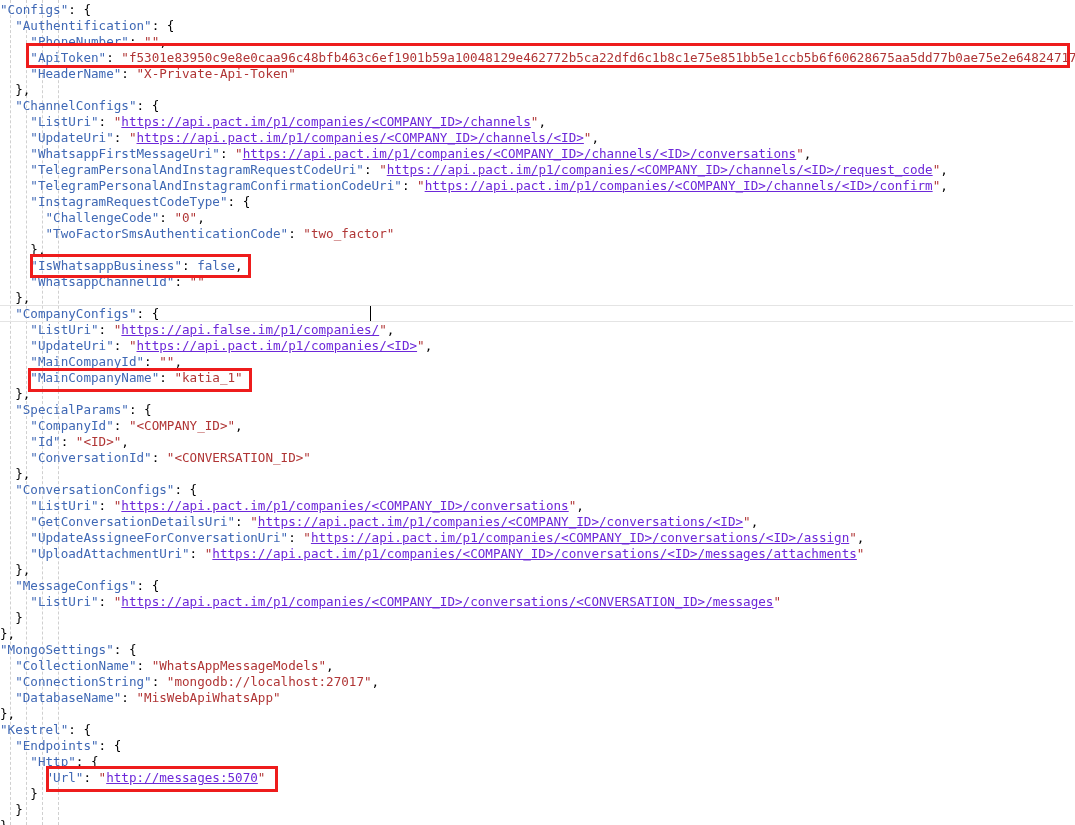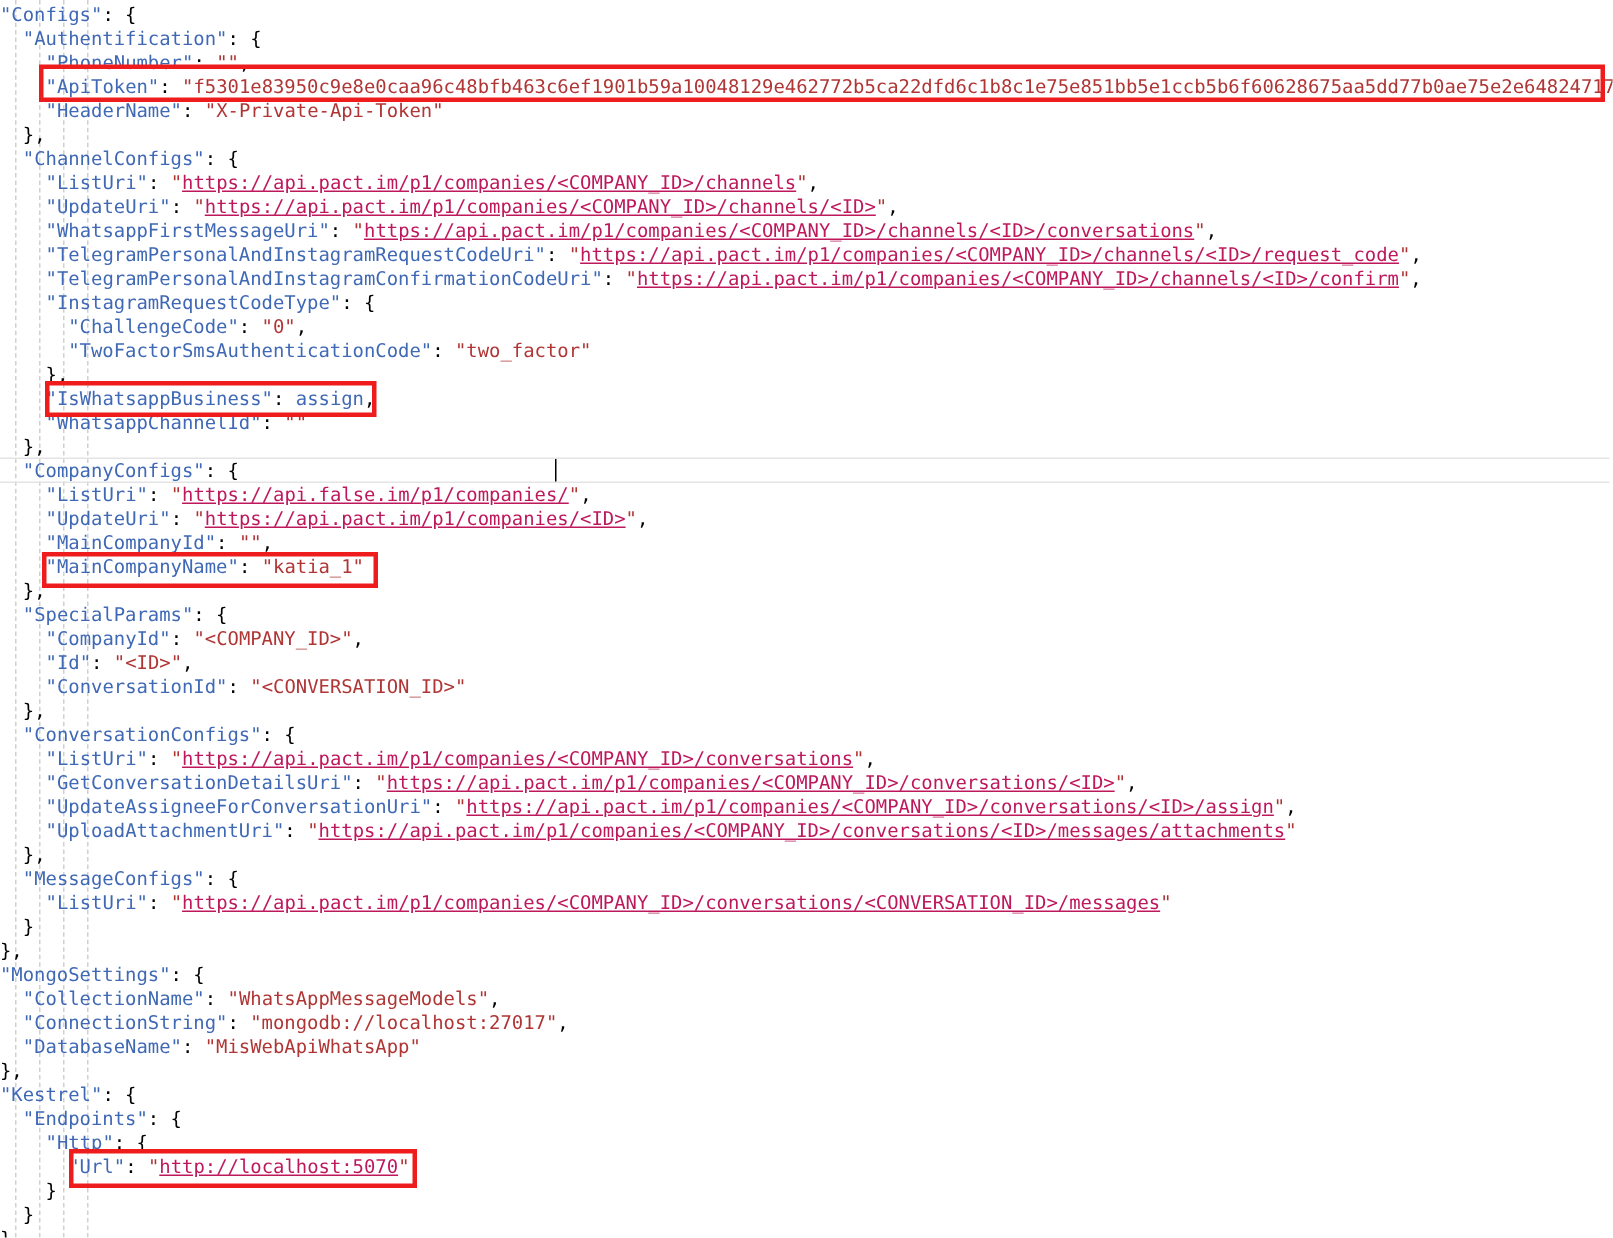--- a/index.html
+++ b/index.html
@@ -40,21 +40,21 @@
     color: #000000;
   }
 
   .txt { white-space: pre; }
 
   
   .k   { color: #3f68b5; }   
   .s   { color: #b03535; }   
   .p   { color: #000000; }   
   .kw  { color: #3f68b5; }   
-  .url { color: #be185d; text-decoration: underline; }
+  .url { color: #6d28d9; text-decoration: underline; }
 
   
   .guides {
     position: absolute;
     left: 0;
     top: 0;
     width: 1075px;
     height: 825px;
     pointer-events: none;
   }
@@ -112,21 +112,21 @@
       <div class="line"><span class="txt">  </span><span class="k txt">"ChannelConfigs"</span><span class="p txt">: {</span></div>
       <div class="line"><span class="txt">    </span><span class="k txt">"ListUri"</span><span class="p txt">: </span><span class="s txt">"</span><span class="url txt">https://api.pact.im/p1/companies/&lt;COMPANY_ID&gt;/channels</span><span class="s txt">"</span><span class="p txt">,</span></div>
       <div class="line"><span class="txt">    </span><span class="k txt">"UpdateUri"</span><span class="p txt">: </span><span class="s txt">"</span><span class="url txt">https://api.pact.im/p1/companies/&lt;COMPANY_ID&gt;/channels/&lt;ID&gt;</span><span class="s txt">"</span><span class="p txt">,</span></div>
       <div class="line"><span class="txt">    </span><span class="k txt">"WhatsappFirstMessageUri"</span><span class="p txt">: </span><span class="s txt">"</span><span class="url txt">https://api.pact.im/p1/companies/&lt;COMPANY_ID&gt;/channels/&lt;ID&gt;/conversations</span><span class="s txt">"</span><span class="p txt">,</span></div>
       <div class="line"><span class="txt">    </span><span class="k txt">"TelegramPersonalAndInstagramRequestCodeUri"</span><span class="p txt">: </span><span class="s txt">"</span><span class="url txt">https://api.pact.im/p1/companies/&lt;COMPANY_ID&gt;/channels/&lt;ID&gt;/request_code</span><span class="s txt">"</span><span class="p txt">,</span></div>
       <div class="line"><span class="txt">    </span><span class="k txt">"TelegramPersonalAndInstagramConfirmationCodeUri"</span><span class="p txt">: </span><span class="s txt">"</span><span class="url txt">https://api.pact.im/p1/companies/&lt;COMPANY_ID&gt;/channels/&lt;ID&gt;/confirm</span><span class="s txt">"</span><span class="p txt">,</span></div>
       <div class="line"><span class="txt">    </span><span class="k txt">"InstagramRequestCodeType"</span><span class="p txt">: {</span></div>
       <div class="line"><span class="txt">      </span><span class="k txt">"ChallengeCode"</span><span class="p txt">: </span><span class="s txt">"0"</span><span class="p txt">,</span></div>
       <div class="line"><span class="txt">      </span><span class="k txt">"TwoFactorSmsAuthenticationCode"</span><span class="p txt">: </span><span class="s txt">"two_factor"</span></div>
       <div class="line"><span class="txt">    </span><span class="p txt">},</span></div>
-      <div class="line"><span class="txt">    </span><span class="k txt">"IsWhatsappBusiness"</span><span class="p txt">: </span><span class="kw txt">assign</span><span class="p txt">,</span></div>
+      <div class="line"><span class="txt">    </span><span class="k txt">"IsWhatsappBusiness"</span><span class="p txt">: </span><span class="kw txt">false</span><span class="p txt">,</span></div>
       <div class="line"><span class="txt">    </span><span class="k txt">"WhatsappChannelId"</span><span class="p txt">: </span><span class="s txt">""</span></div>
       <div class="line"><span class="txt">  </span><span class="p txt">},</span></div>
       <div class="line"><span class="txt">  </span><span class="k txt">"CompanyConfigs"</span><span class="p txt">: {</span></div>
       <div class="line"><span class="txt">    </span><span class="k txt">"ListUri"</span><span class="p txt">: </span><span class="s txt">"</span><span class="url txt">https://api.false.im/p1/companies/</span><span class="s txt">"</span><span class="p txt">,</span></div>
       <div class="line"><span class="txt">    </span><span class="k txt">"UpdateUri"</span><span class="p txt">: </span><span class="s txt">"</span><span class="url txt">https://api.pact.im/p1/companies/&lt;ID&gt;</span><span class="s txt">"</span><span class="p txt">,</span></div>
       <div class="line"><span class="txt">    </span><span class="k txt">"MainCompanyId"</span><span class="p txt">: </span><span class="s txt">""</span><span class="p txt">,</span></div>
       <div class="line"><span class="txt">    </span><span class="k txt">"MainCompanyName"</span><span class="p txt">: </span><span class="s txt">"katia_1"</span></div>
       <div class="line"><span class="txt">  </span><span class="p txt">},</span></div>
       <div class="line"><span class="txt">  </span><span class="k txt">"SpecialParams"</span><span class="p txt">: {</span></div>
       <div class="line"><span class="txt">    </span><span class="k txt">"CompanyId"</span><span class="p txt">: </span><span class="s txt">"&lt;COMPANY_ID&gt;"</span><span class="p txt">,</span></div>
@@ -144,21 +144,21 @@
       <div class="line"><span class="txt">  </span><span class="p txt">}</span></div>
       <div class="line"><span class="txt"></span><span class="p txt">},</span></div>
       <div class="line"><span class="txt"></span><span class="k txt">"MongoSettings"</span><span class="p txt">: {</span></div>
       <div class="line"><span class="txt">  </span><span class="k txt">"CollectionName"</span><span class="p txt">: </span><span class="s txt">"WhatsAppMessageModels"</span><span class="p txt">,</span></div>
       <div class="line"><span class="txt">  </span><span class="k txt">"ConnectionString"</span><span class="p txt">: </span><span class="s txt">"mongodb://localhost:27017"</span><span class="p txt">,</span></div>
       <div class="line"><span class="txt">  </span><span class="k txt">"DatabaseName"</span><span class="p txt">: </span><span class="s txt">"MisWebApiWhatsApp"</span></div>
       <div class="line"><span class="txt"></span><span class="p txt">},</span></div>
       <div class="line"><span class="txt"></span><span class="k txt">"Kestrel"</span><span class="p txt">: {</span></div>
       <div class="line"><span class="txt">  </span><span class="k txt">"Endpoints"</span><span class="p txt">: {</span></div>
       <div class="line"><span class="txt">    </span><span class="k txt">"Http"</span><span class="p txt">: {</span></div>
-      <div class="line"><span class="txt">      </span><span class="k txt">"Url"</span><span class="p txt">: </span><span class="s txt">"</span><span class="url txt">http://localhost:5070</span><span class="s txt">"</span></div>
+      <div class="line"><span class="txt">      </span><span class="k txt">"Url"</span><span class="p txt">: </span><span class="s txt">"</span><span class="url txt">http://messages:5070</span><span class="s txt">"</span></div>
       <div class="line"><span class="txt">    </span><span class="p txt">}</span></div>
       <div class="line"><span class="txt">  </span><span class="p txt">}</span></div>
       <div class="line"><span class="txt"></span><span class="p txt">}</span></div>
     </div>
   <div id="overlays">
       <div class="redbox" style="left: 26px; top: 43px; width: 1044px; height: 25px; border-color: rgb(238, 28, 28);"></div>
       <div class="redbox" style="left: 30px; top: 254px; width: 221px; height: 24px; border-color: rgb(238, 28, 28);"></div>
       <div class="redbox" style="left: 28px; top: 368px; width: 224px; height: 24px; border-color: rgb(238, 28, 28);"></div>
       <div class="redbox" style="left: 46px; top: 766px; width: 232px; height: 26px; border-color: rgb(238, 28, 28);"></div>
     </div>

